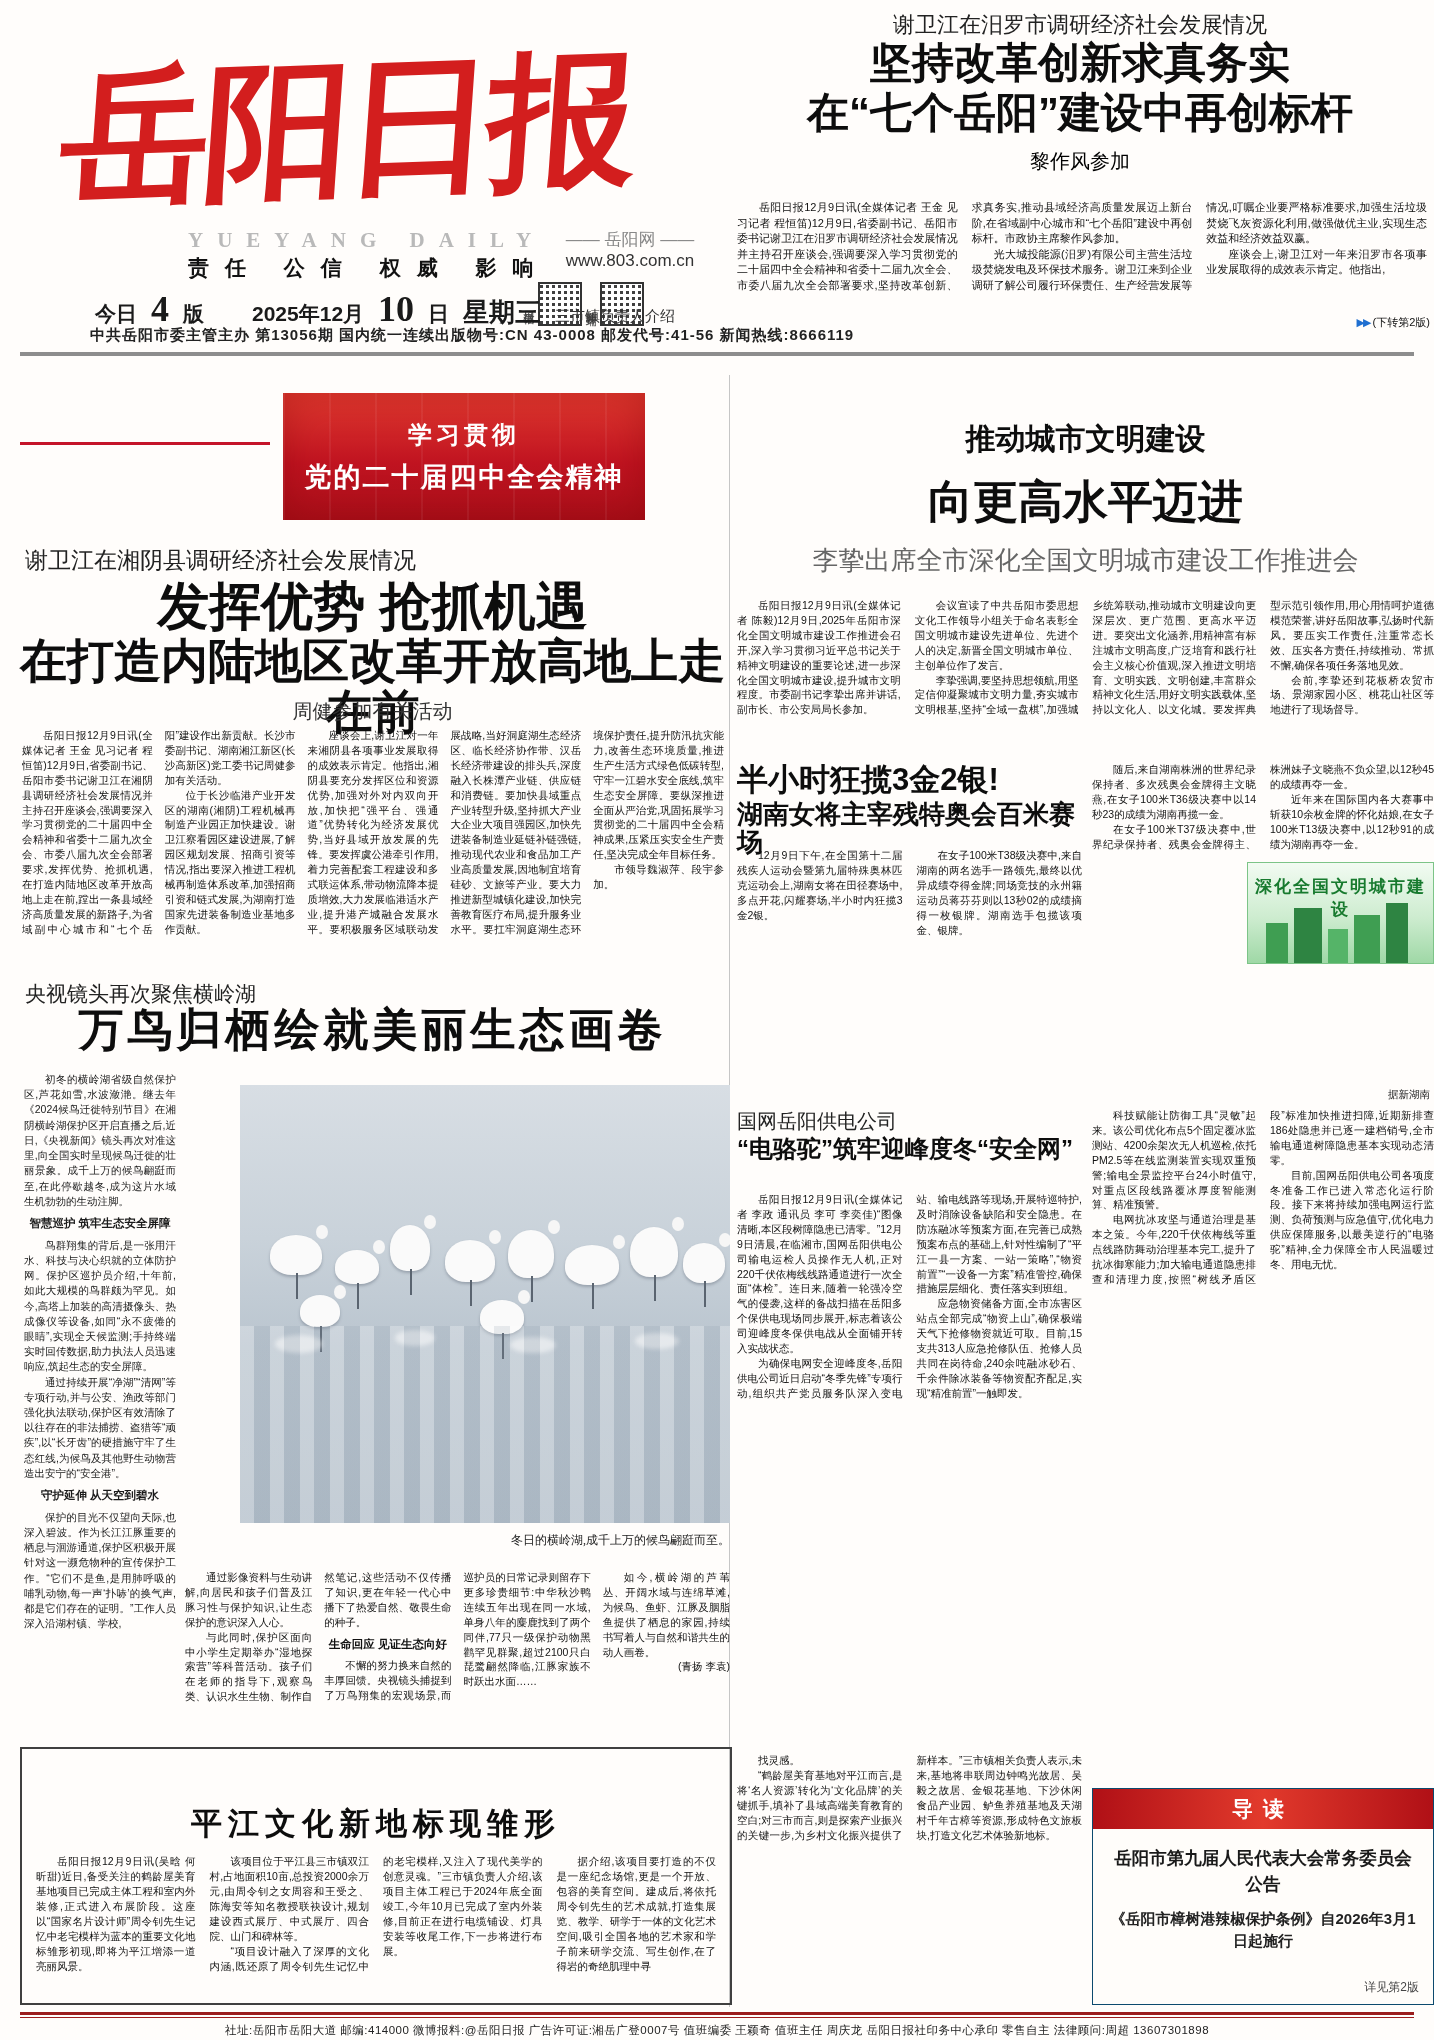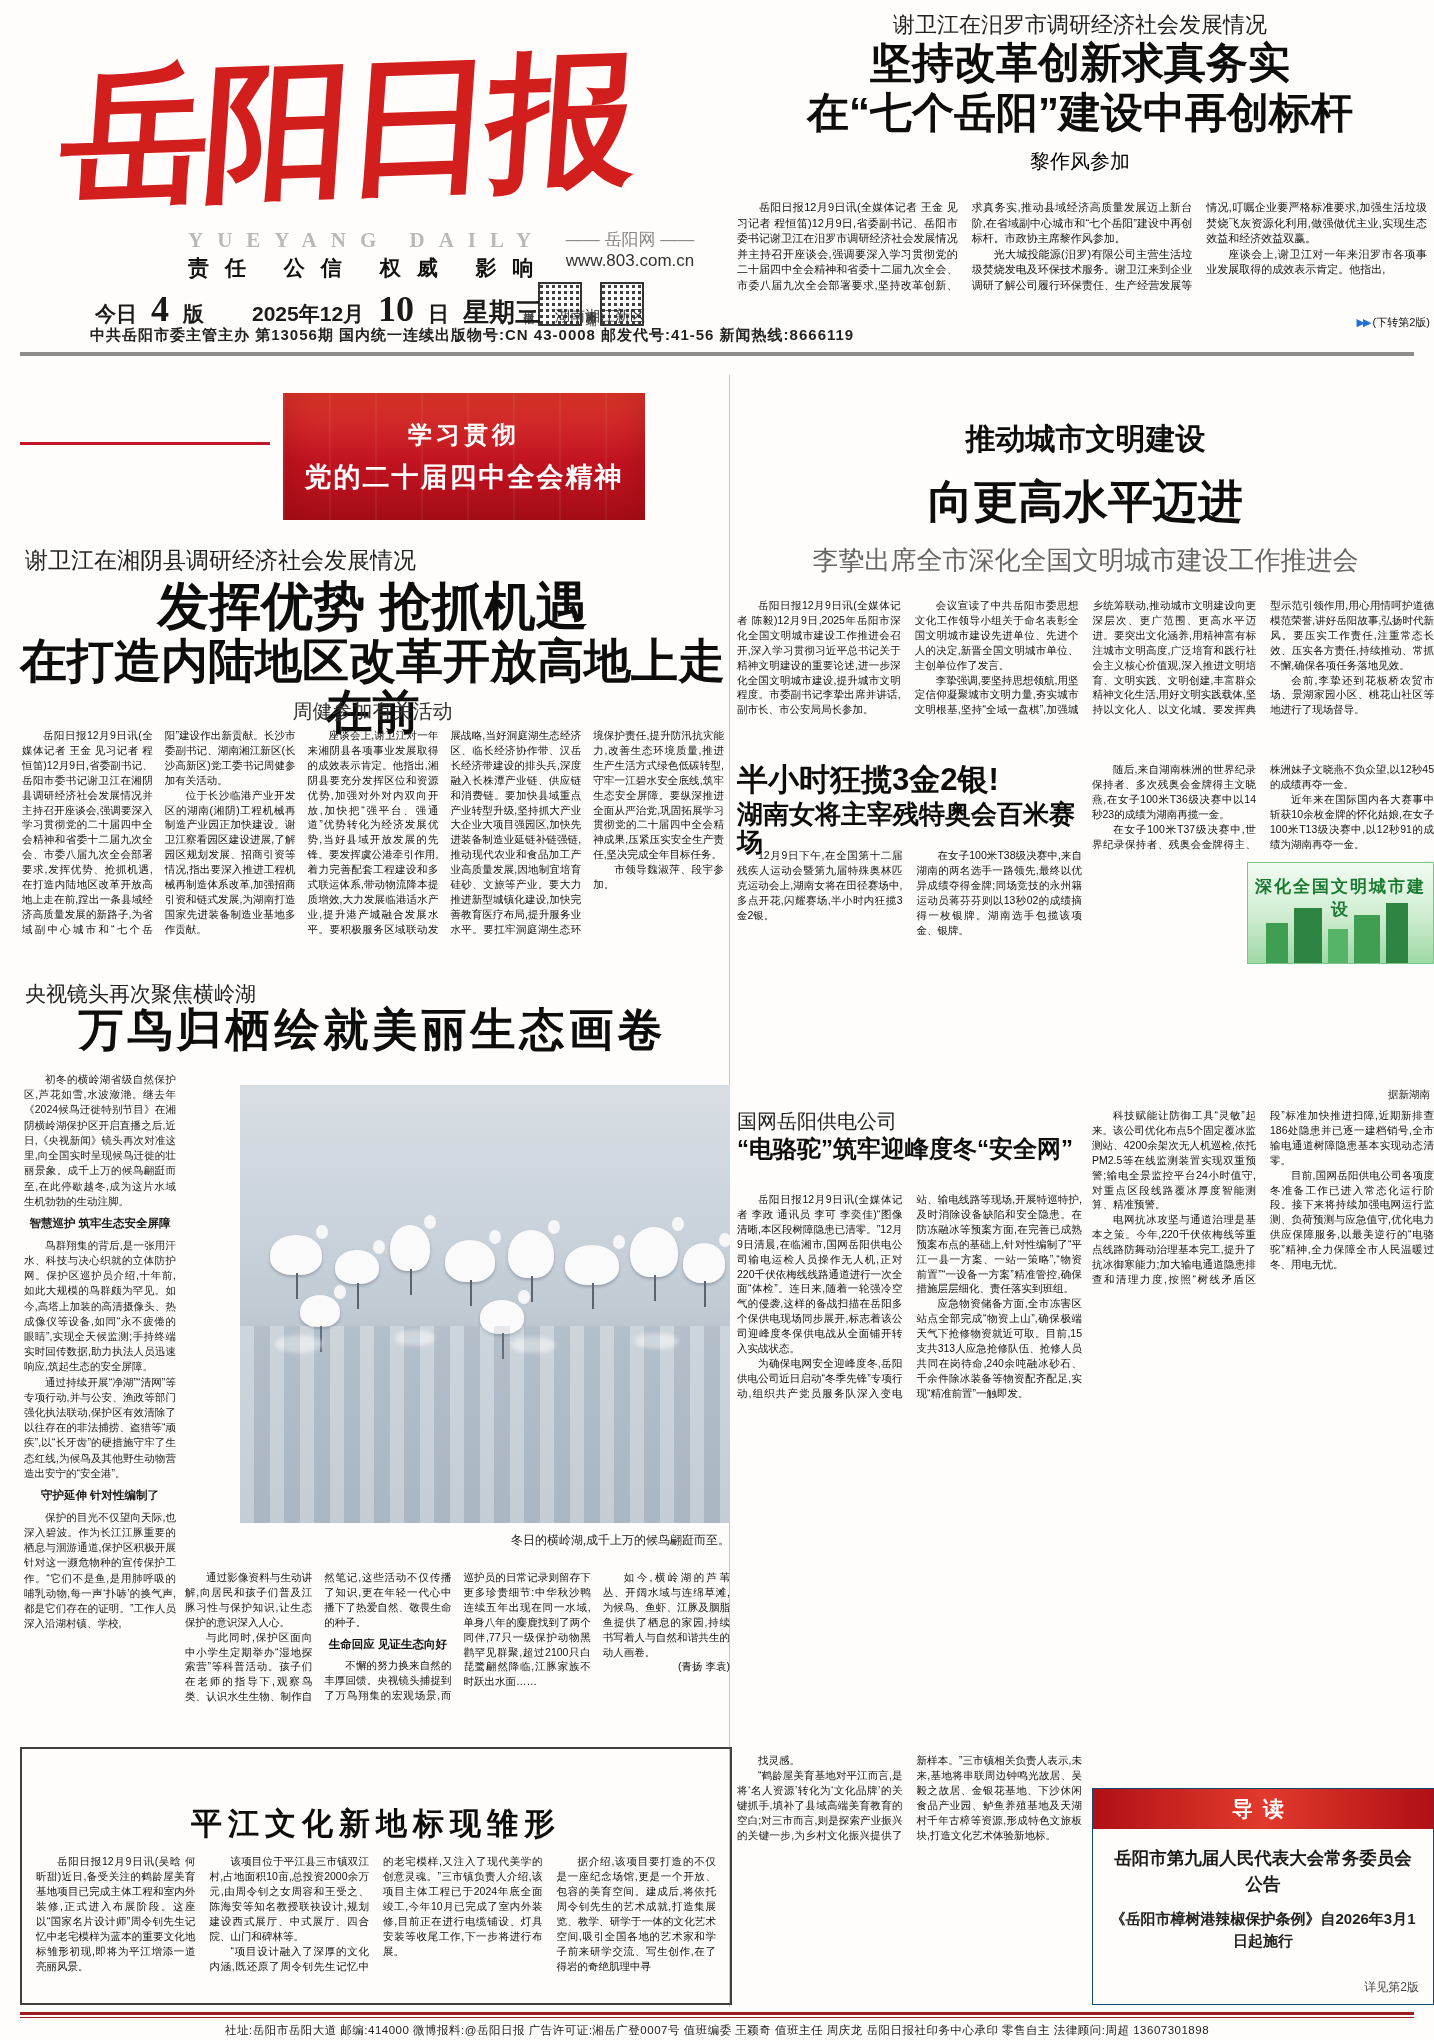--- a/index.html
+++ b/index.html
@@ -105,21 +105,21 @@
 
   <div class="abs edrow" style="left:95px; top:288px;">
     <span class="med">今日</span>
     <span class="big">4</span>
     <span class="med">版</span>
     <span style="width:20px;"></span>
     <span class="med">2025年12月</span>
     <span class="big">10</span>
     <span class="med">日</span>
     <span class="wk">星期三</span>
-    <span class="lun">湖南湘江新区</span>
+    <span class="lun">三市镇负责人介绍</span>
   </div>
   <div class="abs pubs" style="left:90px; top:326px;">中共岳阳市委主管主办 第13056期 国内统一连续出版物号:CN 43-0008 邮发代号:41-56 新闻热线:8666119</div>
 
   <div class="abs rule-gray" style="left:20px; top:352px; width:1394px; height:4px;"></div>
 
   <div class="abs kicker" style="left:735px; top:10px; width:690px; text-align:center; font-size:22px;">谢卫江在汨罗市调研经济社会发展情况</div>
   <div class="abs h-xl" style="left:735px; top:40px; width:690px; font-size:42px;">坚持改革创新求真务实</div>
   <div class="abs h-xl" style="left:735px; top:90px; width:690px; font-size:42px;">在“七个岳阳”建设中再创标杆</div>
   <div class="abs byline" style="left:735px; top:148px; width:690px; font-size:20px;">黎作风参加</div>
   <div class="abs cols" style="left:737px; top:200px; width:690px; height:138px; column-count:3; font-size:11px;">
@@ -201,21 +201,21 @@
 
   <div class="abs onecol" style="left:24px; top:1072px; width:152px; height:672px;">
     <div>
         <p>初冬的横岭湖省级自然保护区,芦花如雪,水波潋滟。继去年《2024候鸟迁徙特别节目》在湘阴横岭湖保护区开启直播之后,近日,《央视新闻》镜头再次对准这里,向全国实时呈现候鸟迁徙的壮丽景象。成千上万的候鸟翩跹而至,在此停歇越冬,成为这片水域生机勃勃的生动注脚。</p>
       </div>
     <div class="subhd">智慧巡护 筑牢生态安全屏障</div>
     <div>
         <p>鸟群翔集的背后,是一张用汗水、科技与决心织就的立体防护网。保护区巡护员介绍,十年前,如此大规模的鸟群颇为罕见。如今,高塔上加装的高清摄像头、热成像仪等设备,如同“永不疲倦的眼睛”,实现全天候监测;手持终端实时回传数据,助力执法人员迅速响应,筑起生态的安全屏障。</p>
         <p>通过持续开展“净湖”“清网”等专项行动,并与公安、渔政等部门强化执法联动,保护区有效清除了以往存在的非法捕捞、盗猎等“顽疾”,以“长牙齿”的硬措施守牢了生态红线,为候鸟及其他野生动物营造出安宁的“安全港”。</p>
       </div>
-    <div class="subhd">守护延伸 针对性编制了</div>
+    <div class="subhd">守护延伸 从天空到碧水</div>
     <div>
         <p>保护的目光不仅望向天际,也深入碧波。作为长江江豚重要的栖息与洄游通道,保护区积极开展针对这一濒危物种的宣传保护工作。“它们不是鱼,是用肺呼吸的哺乳动物,每一声‘扑哧’的换气声,都是它们存在的证明。”工作人员深入沿湖村镇、学校,</p>
       </div>
   </div>
 
   <div class="abs photo" style="left:240px; top:1085px; width:490px; height:438px;">
     <span class="bird" style="left:30px;  top:150px; width:52px; height:40px;"></span>
     <span class="bird" style="left:95px;  top:165px; width:44px; height:34px;"></span>
     <span class="bird" style="left:150px; top:140px; width:40px; height:46px;"></span>
     <span class="bird" style="left:205px; top:155px; width:50px; height:42px;"></span>

